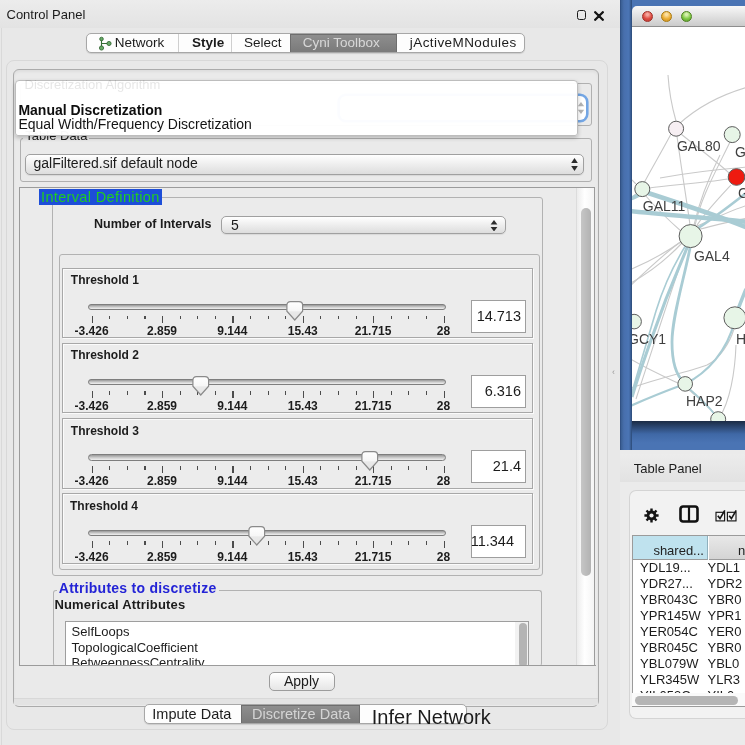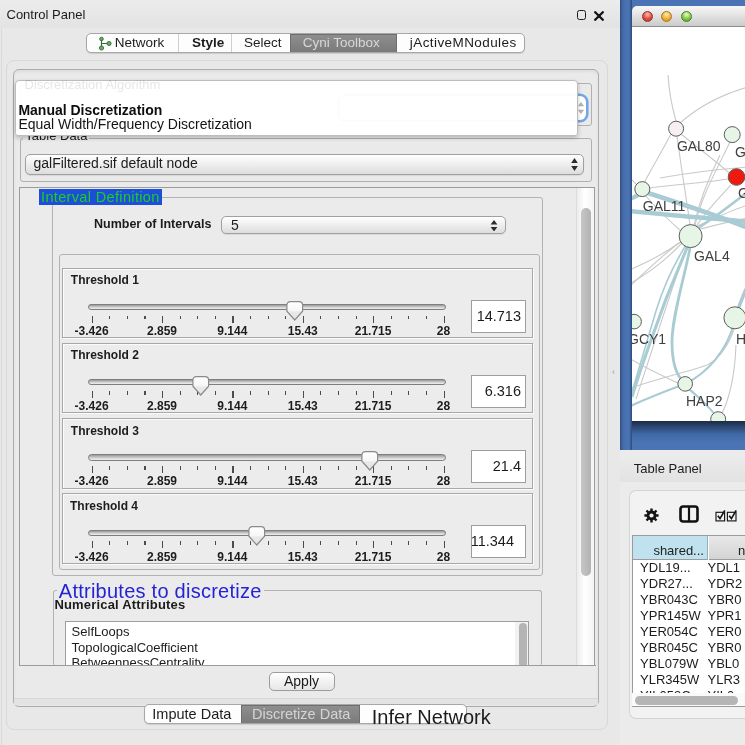--- a/index.html
+++ b/index.html
@@ -248,21 +248,21 @@
           <stop offset="1" stop-color="#e4e4e4"></stop>
         </linearGradient>
       </defs>
       <path d="M4.5 0.7 H13 Q16.6 0.7 16.6 4.3 V10.2 L8.75 19 L0.9 10.2 V4.3 Q0.9 0.7 4.5 0.7 Z" fill="url(#tg3)" stroke="#8a8a8a" stroke-width="1.2"></path>
     </svg>
     <div class="abs" style="left:470.7px;top:525.4px;width:55.3px;height:33px;background:#fff;border:1px solid #9e9e9e;"></div>
     <div class="txt" style="left:470.7px;top:525.4px;width:50.3px;height:33px;line-height:33px;text-align:left;font-size:14.5px;">11.344</div>
     <div id="thresholds"></div>
 
   <div class="abs" style="left:52.5px;top:589.7px;width:489.7px;height:76.6px;border:1px solid #b2b2b2;border-radius:3px;border-bottom:none;"></div>
-  <div class="txt" style="left:56.8px;top:579.9px;font-size:20px;letter-spacing:0.25px;color:#2424d6;background:#ebebeb;padding:0 2px;">Attributes to discretize</div>
+  <div class="txt" style="left:56.8px;top:579.9px;font-size:14px;letter-spacing:0.25px;color:#2424d6;background:#ebebeb;padding:0 2px;font-weight:bold;">Attributes to discretize</div>
   <div class="txt" style="left:54.4px;top:597.3px;font-size:13px;font-weight:bold;letter-spacing:0.18px;">Numerical Attributes</div>
 
   <div class="abs" style="left:65px;top:620.9px;width:464px;height:45.4px;border:1px solid #9e9e9e;border-bottom:none;background:#fff;overflow:hidden;">
     <div class="txt" style="left:5.6px;top:2.3px;font-size:13px;">SelfLoops</div>
     <div class="txt" style="left:5.6px;top:17.7px;font-size:13px;">TopologicalCoefficient</div>
     <div class="txt" style="left:5.6px;top:33.1px;font-size:13px;">BetweennessCentrality</div>
     <div class="abs" style="left:449.4px;top:0;width:14.6px;height:45.4px;background:#f2f2f2;"></div>
     <div class="abs" style="left:453.1px;top:0.8px;width:7.6px;height:44.6px;background:#b4b4b4;border-radius:4px;"></div>
   </div>
 

